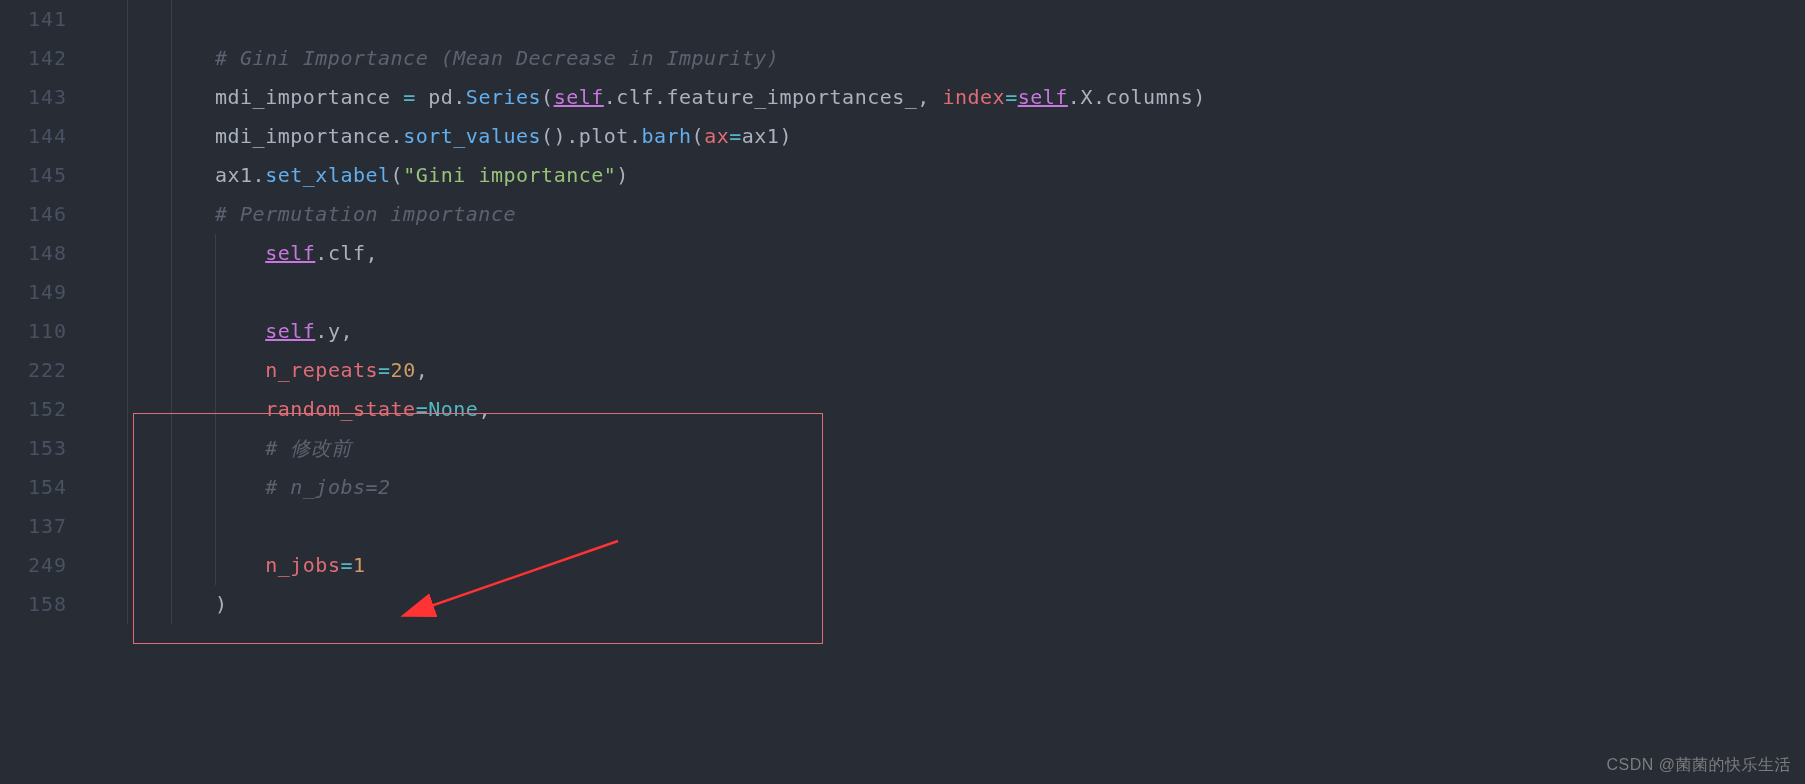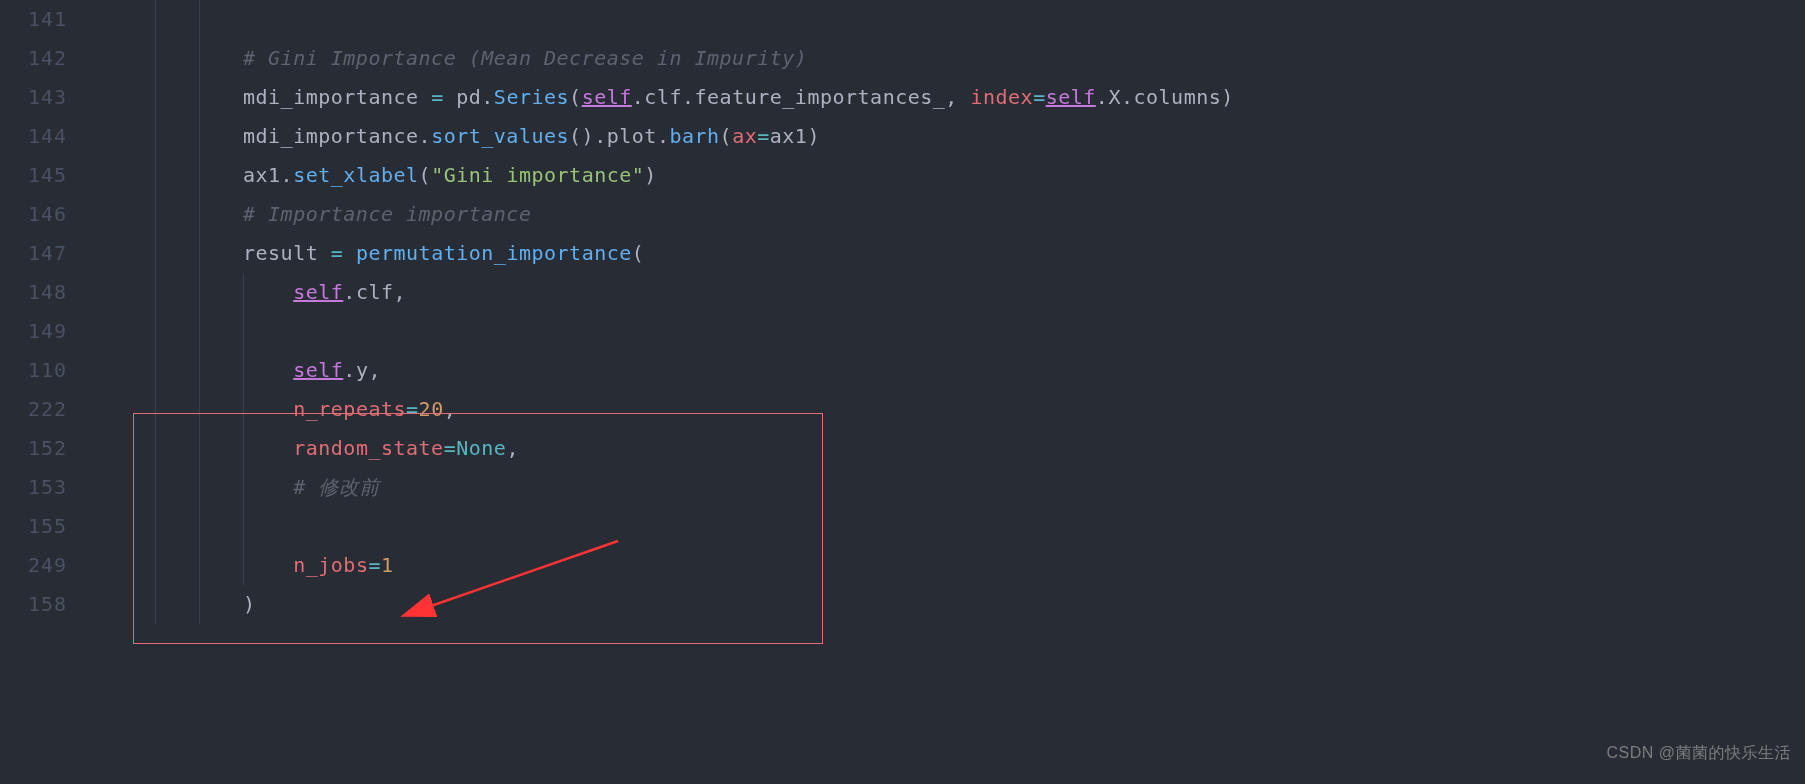--- a/index.html
+++ b/index.html
@@ -34,26 +34,25 @@
   }
   .line {
     display: flex;
     height: 39px;
     line-height: 39px;
     white-space: pre;
   }
   .gutter {
     width: 95px;
     flex: 0 0 95px;
-    text-align: left;
+    text-align: right;
     color: var(--gutter-fg);
     padding-right: 28px;
     user-select: none;
     letter-spacing: 1px;
-    margin-left: 28px;
   }
   .fold {
     width: 32px;
     flex: 0 0 32px;
   }
   .guides {
     width: 88px;
     flex: 0 0 88px;
     position: relative;
   }
@@ -92,46 +91,46 @@
     pointer-events: none;
     z-index: 5;
   }
   .arrow {
     position: absolute;
     pointer-events: none;
     z-index: 6;
   }
   .watermark {
     position: absolute;
-    right: 14px; bottom: 20px;
+    right: 14px; bottom: 8px;
     color: #8a8a8a;
     font-size: 16px;
     font-family: Arial, "Microsoft YaHei", sans-serif;
     letter-spacing: 0.5px;
     opacity: 0.85;
   }
 </style>
 </head>
 <body>
 
 <div class="editor" id="editor">
     <div class="line"><div class="gutter">141</div><div class="fold"></div><div class="guides"></div><div class="code"></div></div>
     <div class="line"><div class="gutter">142</div><div class="fold"></div><div class="guides"></div><div class="code"><span class="tok-comment"># Gini Importance (Mean Decrease in Impurity)</span></div></div>
     <div class="line"><div class="gutter">143</div><div class="fold"></div><div class="guides"></div><div class="code"><span class="tok-name">mdi_importance </span><span class="tok-op">=</span><span class="tok-name"> pd.</span><span class="tok-func">Series</span><span class="tok-paren">(</span><span class="tok-self">self</span><span class="tok-name">.clf.feature_importances_, </span><span class="tok-param">index</span><span class="tok-op">=</span><span class="tok-self">self</span><span class="tok-name">.X.columns</span><span class="tok-paren">)</span></div></div>
     <div class="line"><div class="gutter">144</div><div class="fold"></div><div class="guides"></div><div class="code"><span class="tok-name">mdi_importance.</span><span class="tok-func">sort_values</span><span class="tok-paren">()</span><span class="tok-name">.plot.</span><span class="tok-func">barh</span><span class="tok-paren">(</span><span class="tok-param">ax</span><span class="tok-op">=</span><span class="tok-name">ax1</span><span class="tok-paren">)</span></div></div>
     <div class="line"><div class="gutter">145</div><div class="fold"></div><div class="guides"></div><div class="code"><span class="tok-name">ax1.</span><span class="tok-func">set_xlabel</span><span class="tok-paren">(</span><span class="tok-str">"Gini importance"</span><span class="tok-paren">)</span></div></div>
-    <div class="line"><div class="gutter">146</div><div class="fold"></div><div class="guides"></div><div class="code"><span class="tok-comment"># Importance importance</span></div></div>
-    <div class="line"><div class="gutter">147</div><div class="fold"></div><div class="guides"></div><div class="code"><span class="tok-name">result </span><span class="tok-op">=</span><span class="tok-name"> </span><span class="tok-func">permutation_importance</span><span class="tok-paren">(</span></div></div>
+    <div class="line"><div class="gutter">146</div><div class="fold"></div><div class="guides"></div><div class="code"><span class="tok-comment"># Permutation importance</span></div></div>
     <div class="line"><div class="gutter">148</div><div class="fold"></div><div class="guides extra"><div class="g3"></div></div><div class="code"><span>    </span><span class="tok-self">self</span><span class="tok-name">.clf,</span></div></div>
     <div class="line"><div class="gutter">149</div><div class="fold"></div><div class="guides extra"><div class="g3"></div></div></div>
     <div class="line"><div class="gutter">110</div><div class="fold"></div><div class="guides extra"><div class="g3"></div></div><div class="code"><span>    </span><span class="tok-self">self</span><span class="tok-name">.y,</span></div></div>
     <div class="line"><div class="gutter">222</div><div class="fold"></div><div class="guides extra"><div class="g3"></div></div><div class="code"><span>    </span><span class="tok-param">n_repeats</span><span class="tok-op">=</span><span class="tok-num">20</span><span class="tok-name">,</span></div></div>
     <div class="line"><div class="gutter">152</div><div class="fold"></div><div class="guides extra"><div class="g3"></div></div><div class="code"><span>    </span><span class="tok-param">random_state</span><span class="tok-op">=</span><span class="tok-builtin">None</span><span class="tok-name">,</span></div></div>
     <div class="line"><div class="gutter">153</div><div class="fold"></div><div class="guides extra"><div class="g3"></div></div><div class="code"><span>    </span><span class="tok-comment"># 修改前</span></div></div>
-    <div class="line"><div class="gutter">155</div><div class="fold"></div><div class="guides extra"><div class="g3"></div></div><div class="code"><span>    </span></div></div>
+    <div class="line"><div class="gutter">154</div><div class="fold"></div><div class="guides extra"><div class="g3"></div></div><div class="code"><span>    </span><span class="tok-comment"># n_jobs=2</span></div></div>
+    <div class="line"><div class="gutter">137</div><div class="fold"></div><div class="guides extra"><div class="g3"></div></div><div class="code"><span>    </span></div></div>
     <div class="line"><div class="gutter">249</div><div class="fold"></div><div class="guides extra"><div class="g3"></div></div><div class="code"><span>    </span><span class="tok-param">n_jobs</span><span class="tok-op">=</span><span class="tok-num">1</span></div></div>
     <div class="line"><div class="gutter">158</div><div class="fold"></div><div class="guides"></div><div class="code"><span class="tok-paren">)</span></div></div>
   </div>
 
 <div class="hl-box" id="hlbox" style="top: 413px; left: 133px; width: 690px; height: 231px;"></div>
 
 <svg class="arrow" id="arrowSvg" width="1805" height="784" style="left:0;top:0;">
   <defs>
     <marker id="ah" markerWidth="14" markerHeight="10" refX="12" refY="5" orient="auto">
       <path d="M0,0 L14,5 L0,10 Z" fill="#ff3333"></path>

